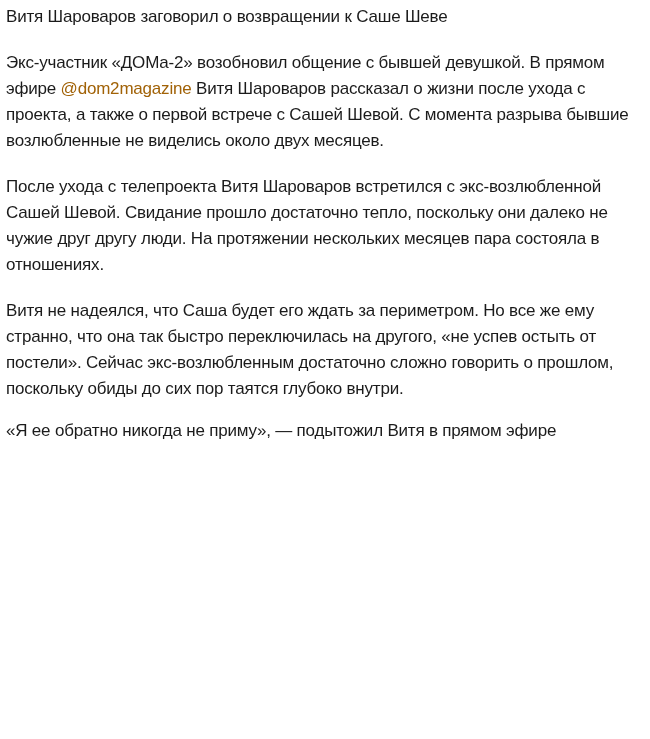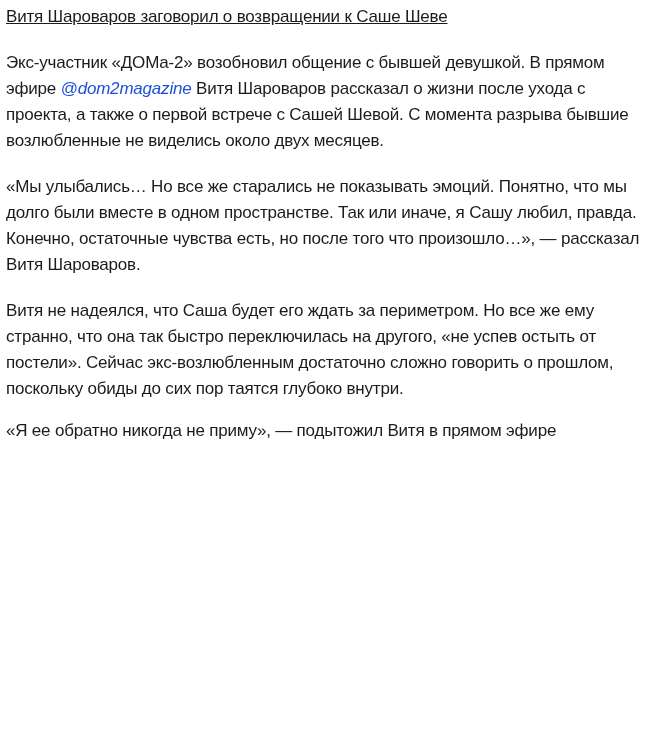--- a/index.html
+++ b/index.html
@@ -20,42 +20,41 @@
     font-size: 17px;
     line-height: 26px;
     letter-spacing: -0.2px;
     color: #1b1b1b;
   }
   .article p {
     margin: 0 0 20px 0;
   }
   .article p.title {
     margin-bottom: 20px;
-    text-decoration: underline;
   }
   
   .article p.attached-above {
     margin-bottom: 16px;
   }
   .mention {
     text-decoration: none;
     cursor: pointer;
   }
 </style>
 </head>
 <body>
 
 <div class="article">
 
   <p class="title">Витя Шароваров заговорил о возвращении к Саше Шеве</p>
 
-  <p><span>Экс-участник «ДОМа-2» возобновил общение с бывшей девушкой. В прямом эфире </span><a class="mention" href="#" style="color: #1d4ed8; font-style: italic;">@dom2magazine</a><span> Витя Шароваров рассказал о жизни после ухода с проекта, а также о первой встрече с Сашей Шевой. С момента разрыва бывшие возлюбленные не виделись около двух месяцев.</span></p>
+  <p><span>Экс-участник «ДОМа-2» возобновил общение с бывшей девушкой. В прямом эфире </span><a class="mention" href="#" style="color: #a16207;">@dom2magazine</a><span> Витя Шароваров рассказал о жизни после ухода с проекта, а также о первой встрече с Сашей Шевой. С момента разрыва бывшие возлюбленные не виделись около двух месяцев.</span></p>
 
+  <p>После ухода с телепроекта Витя Шароваров встретился с экс-возлюбленной Сашей Шевой. Свидание прошло достаточно тепло, поскольку они далеко не чужие друг другу люди. На протяжении нескольких месяцев пара состояла в отношениях.</p>
 
-  <p>«Мы улыбались… Но все же старались не показывать эмоций. Понятно, что мы долго были вместе в одном пространстве. Так или иначе, я Сашу любил, правда. Конечно, остаточные чувства есть, но после того что произошло…», — рассказал Витя Шароваров.</p>
 
   <p class="attached-above">Витя не надеялся, что Саша будет его ждать за периметром. Но все же ему странно, что она так быстро переключилась на другого, «не успев остыть от постели». Сейчас экс-возлюбленным достаточно сложно говорить о прошлом, поскольку обиды до сих пор таятся глубоко внутри.</p>
 
 
 
   <p>«Я ее обратно никогда не приму», — подытожил Витя в прямом эфире</p>
 
 </div>
 
 </body></html>

